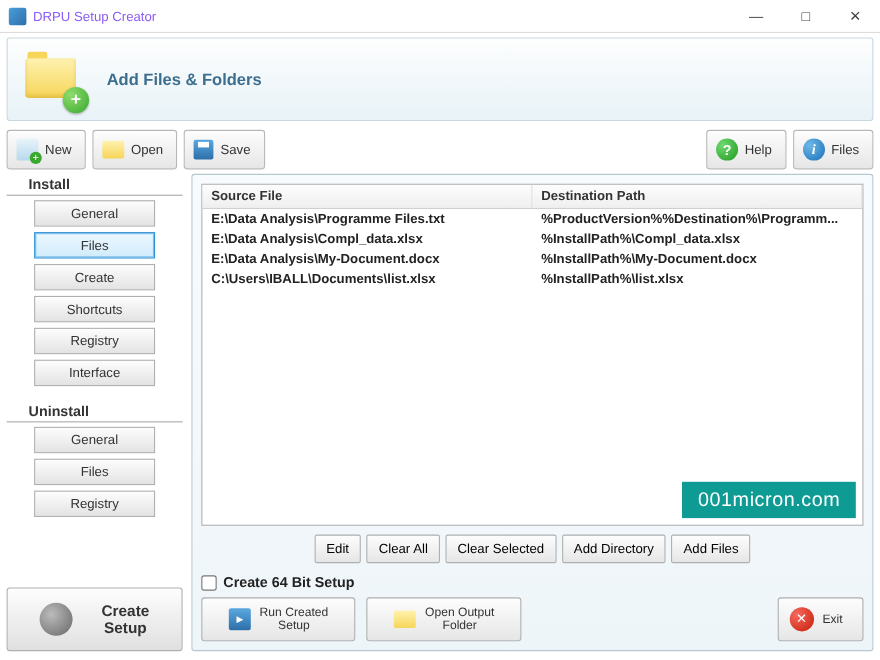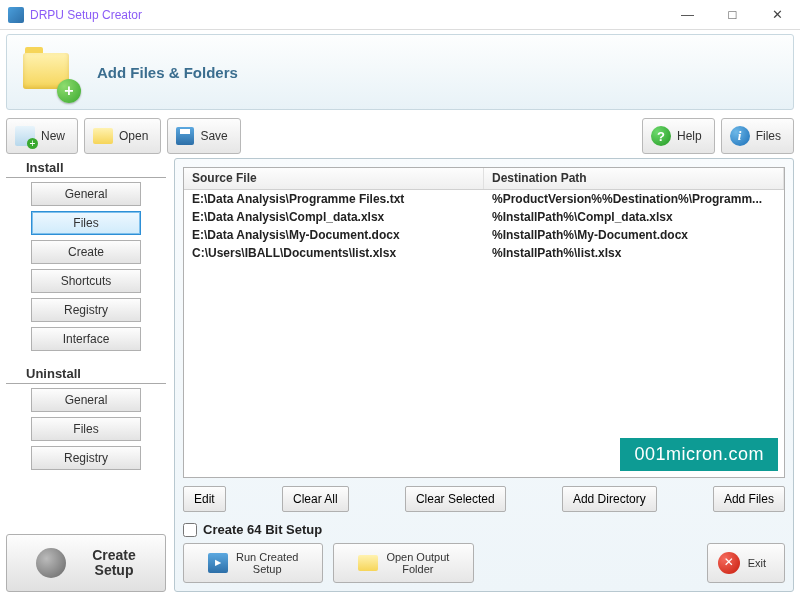--- a/index.html
+++ b/index.html
@@ -45,21 +45,21 @@
 
 .main { flex: 1; display: flex; flex-direction: column; border: 1px solid #b8c8d0; border-radius: 3px; padding: 8px; background: linear-gradient(180deg,#f8fbfd,#eef5f9); }
 .table-wrap { flex: 1; background: #fff; border: 1px solid #b0b0b0; position: relative; overflow: hidden; }
 .thead { display: flex; height: 22px; border-bottom: 1px solid #d0d0d0; background: linear-gradient(180deg,#fdfdfd,#efefef); font-size: 12px; color: #333; }
 .thead .col { padding: 3px 8px; border-right: 1px solid #e0e0e0; font-weight: bold; }
 .col-src { width: 50%; } .col-dst { flex: 1; }
 .trow { display: flex; font-size: 12px; color: #222; height: 18px; line-height: 18px; font-weight: bold; }
 .trow .col { padding: 0 8px; white-space: nowrap; overflow: hidden; text-overflow: ellipsis; }
 .watermark { position: absolute; right: 6px; bottom: 6px; background: #0d9b94; color: #fff; font-size: 18px; padding: 6px 14px; font-family: Arial, sans-serif; letter-spacing: .5px; }
 
-.btn-row { display: flex; justify-content: space-between; gap: 5px; margin-top: 8px; }
+.btn-row { display: flex; justify-content: center; gap: 5px; margin-top: 8px; }
 .sbtn { height: 26px; border: 1px solid #b0b0b0; background: linear-gradient(180deg,#fdfdfd,#e6e6e6); font-size: 12px; padding: 0 10px; cursor: pointer; border-radius: 2px; }
 
 .bottom-row { display: flex; align-items: center; margin-top: 10px; gap: 10px; }
 .chk { display: flex; align-items: center; gap: 6px; font-size: 13px; font-weight: bold; color: #222; margin-right: auto; }
 .chk input { width: 14px; height: 14px; }
 .bigbtn { height: 40px; border: 1px solid #b0b0b0; background: linear-gradient(180deg,#fdfdfd,#e6e6e6); border-radius: 3px; display: flex; align-items: center; padding: 0 24px; gap: 8px; font-size: 11px; color: #333; cursor: pointer; line-height: 1.1; text-align: center; }
 .ic-run { width: 20px; height: 20px; background: linear-gradient(180deg,#5ba8e0,#2d6fa8); border-radius: 2px; display: flex; align-items: center; justify-content: center; }
 .ic-run::after { content: "▶"; color: #fff; font-size: 8px; }
 .ic-folder { width: 20px; height: 16px; background: linear-gradient(180deg,#fff2b0,#f6d559); border-radius: 2px; }
 .ic-exit { width: 22px; height: 22px; border-radius: 50%; background: radial-gradient(circle at 30% 30%,#f56b5d,#c71a0a); color: #fff; display: flex; align-items: center; justify-content: center; font-size: 12px; }

